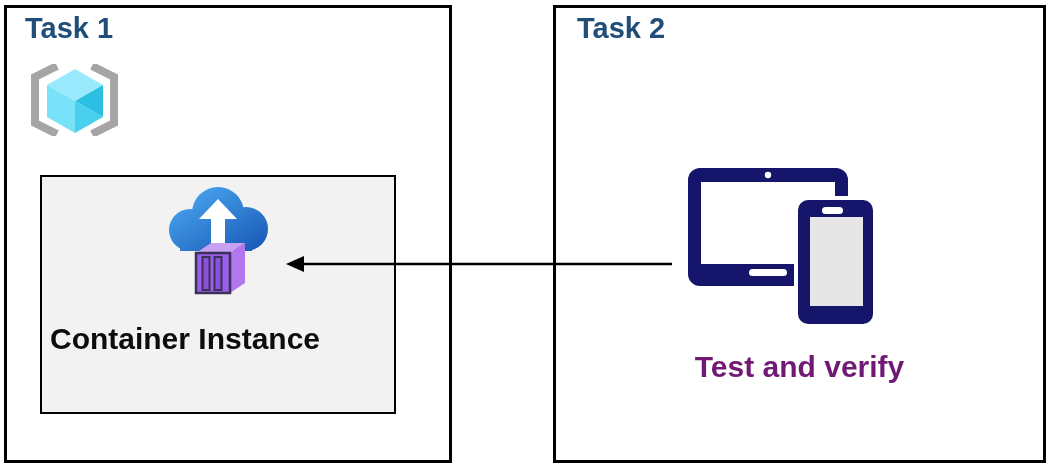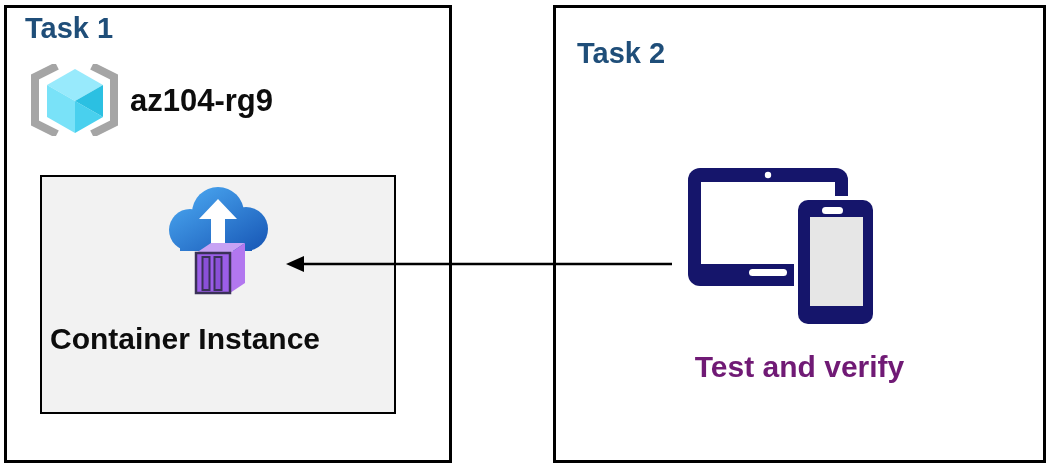--- a/index.html
+++ b/index.html
@@ -9,21 +9,21 @@
   }
   .task-box{
     position:absolute;background:#ffffff;border:3px solid #000000;box-sizing:border-box;
   }
   #task1-box{left:4px;top:5px;width:448px;height:458px;}
   #task2-box{left:553px;top:5px;width:493px;height:458px;}
   .task-title{
     position:absolute;font-size:29px;font-weight:700;color:#1F4E79;white-space:nowrap;
   }
   #task1-title{left:25px;top:12px;}
-  #task2-title{left:577px;top:12px;margin-top:25px;}
+  #task2-title{left:577px;top:12px;}
   #rg-icon{position:absolute;left:29px;top:64px;width:91px;height:72px;}
   #rg-name{
     position:absolute;left:130px;top:83px;font-size:31px;font-weight:700;color:#0d0d0d;white-space:nowrap;
   }
   #ci-panel{
     position:absolute;left:40px;top:175px;width:356px;height:239px;
     background:#F2F2F2;border:2px solid #000000;box-sizing:border-box;
   }
   #ci-icon{position:absolute;left:166px;top:187px;width:104px;height:116px;}
   #ci-label{
@@ -48,21 +48,20 @@
   <svg id="rg-icon" viewBox="0 0 91 72">
     <path d="M28,2 L6,13 L6,59 L28,70" fill="none" stroke="#A5A5A5" stroke-width="8"></path>
     <path d="M63,2 L85,13 L85,59 L63,70" fill="none" stroke="#A5A5A5" stroke-width="8"></path>
     <g>
       <polygon points="18,21 46,5 74,21 46,37" fill="#98EAFC"></polygon>
       <polygon points="18,21 46,37 46,69 18,53" fill="#79E2F8"></polygon>
       <polygon points="46,37 46,69 74,53" fill="#49D0EE"></polygon>
       <polygon points="46,37 74,53 74,21" fill="#2BC0E2"></polygon>
     </g>
   </svg>
-  <div id="rg-name">az104-rg9</div>
 
   <div id="ci-panel"></div>
   <svg id="ci-icon" viewBox="0 0 104 116">
     <defs>
       <linearGradient id="cloudGrad" x1="30" y1="0" x2="75" y2="75" gradientUnits="userSpaceOnUse">
         <stop offset="0" stop-color="#47A2ED"></stop>
         <stop offset="1" stop-color="#1959B7"></stop>
       </linearGradient>
     </defs>
     <g>

